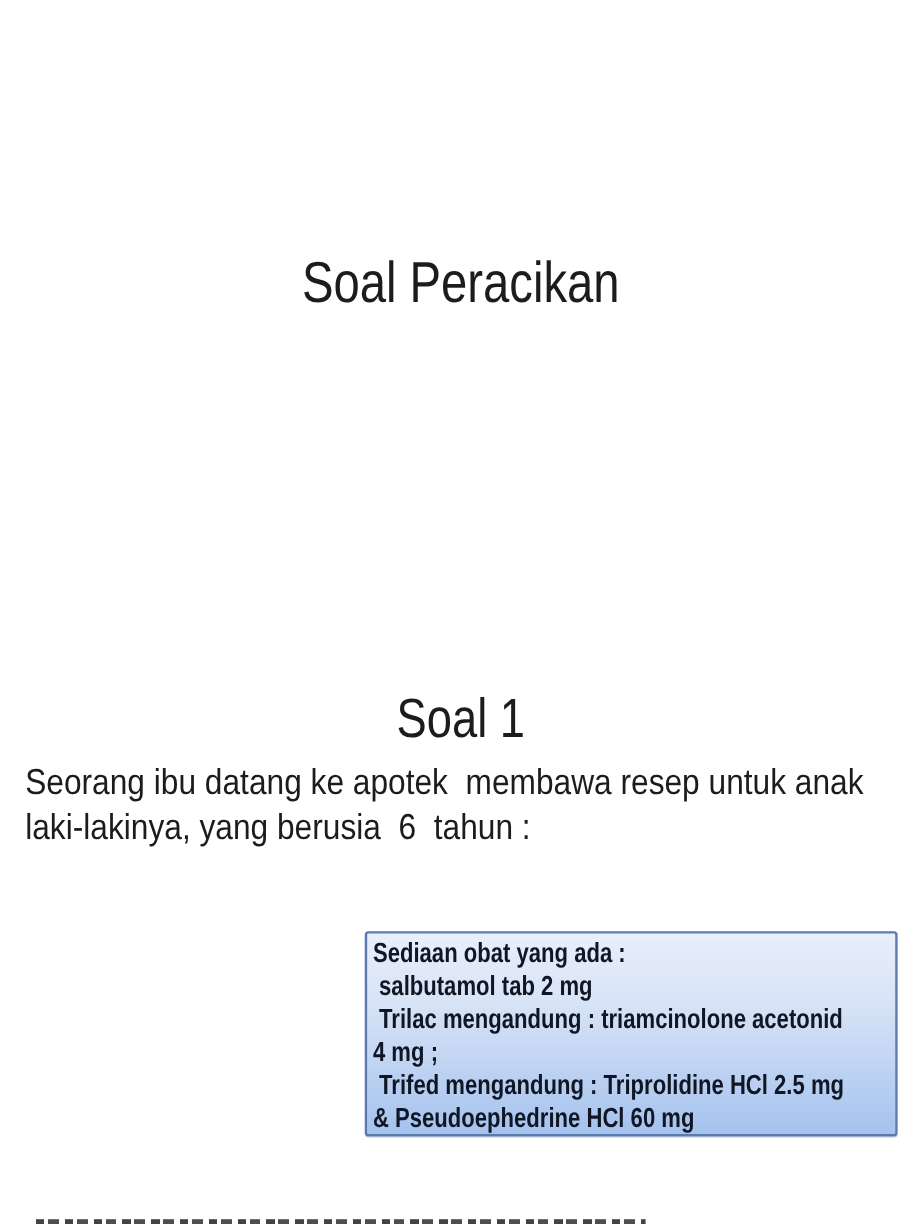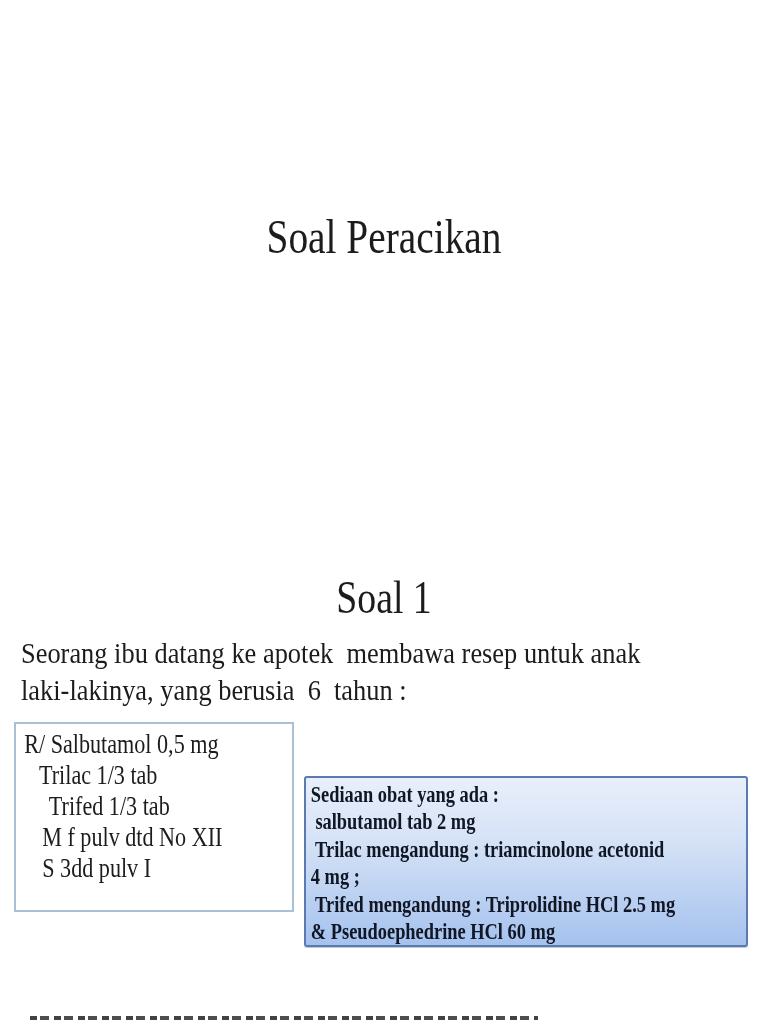--- a/index.html
+++ b/index.html
@@ -1,19 +1,19 @@
 <!DOCTYPE html>
 <html style="--page-bg: #ffffff; --ink: #1c1c1c; --rx-border: #a9c0d6; --stock-border: #5a7ab0; --stock-grad-top: #e9effb; --stock-grad-mid: #d5e2f6; --stock-grad-bottom: #a5c2ee; --stock-ink: #101624;"><head>
 <meta charset="utf-8">
 <style>
   html,body{margin:0;padding:0;background:#fff;}
   body{width:768px;height:1024px;position:relative;overflow:hidden;
        font-family:"Liberation Sans",sans-serif;color:var(--ink,#1c1c1c);}
   .pre{white-space:pre;}
-  .page{position:absolute;inset:0;background:var(--page-bg,#fff);font-family:Liberation Serif, serif;}
+  .page{position:absolute;inset:0;background:var(--page-bg,#fff);}
 
   .deck-title{position:absolute;top:208px;left:0;width:768px;text-align:center;
     font-size:48px;line-height:58px;transform:scaleX(.82);transform-origin:center top;}
 
   .slide-heading{position:absolute;top:572px;left:0;width:768px;text-align:center;
     font-size:46px;line-height:52px;transform:scaleX(.82);transform-origin:center top;}
 
   .intro{position:absolute;left:21px;top:634px;font-size:30px;line-height:37px;
     transform:scaleX(.88);transform-origin:left top;}
 
@@ -52,29 +52,20 @@
 
   <div class="deck-title">Soal Peracikan</div>
 
   <div class="slide-heading">Soal 1</div>
 
   <div class="intro">
     <div class="pre">Seorang ibu datang ke apotek  membawa resep untuk anak</div>
     <div class="pre">laki-lakinya, yang berusia  6  tahun :</div>
   </div>
 
-  <div class="rx-box">
-    <div class="rx-inner">
-      <div class="pre rx-l0">R/ Salbutamol 0,5 mg</div>
-      <div class="pre rx-l1">Trilac 1/3 tab</div>
-      <div class="pre rx-l2">Trifed 1/3 tab</div>
-      <div class="pre rx-l3">M f pulv dtd No XII</div>
-      <div class="pre rx-l4">S 3dd pulv I</div>
-    </div>
-  </div>
 
   <div class="stock-box">
     <div class="stock-inner">
       <div class="pre">Sediaan obat yang ada :</div>
       <div class="pre"> salbutamol tab 2 mg</div>
       <div class="pre"> Trilac mengandung : triamcinolone acetonid</div>
       <div class="pre">4 mg ;</div>
       <div class="pre"> Trifed mengandung : Triprolidine HCl 2.5 mg</div>
       <div class="pre">&amp; Pseudoephedrine HCl 60 mg</div>
     </div>

